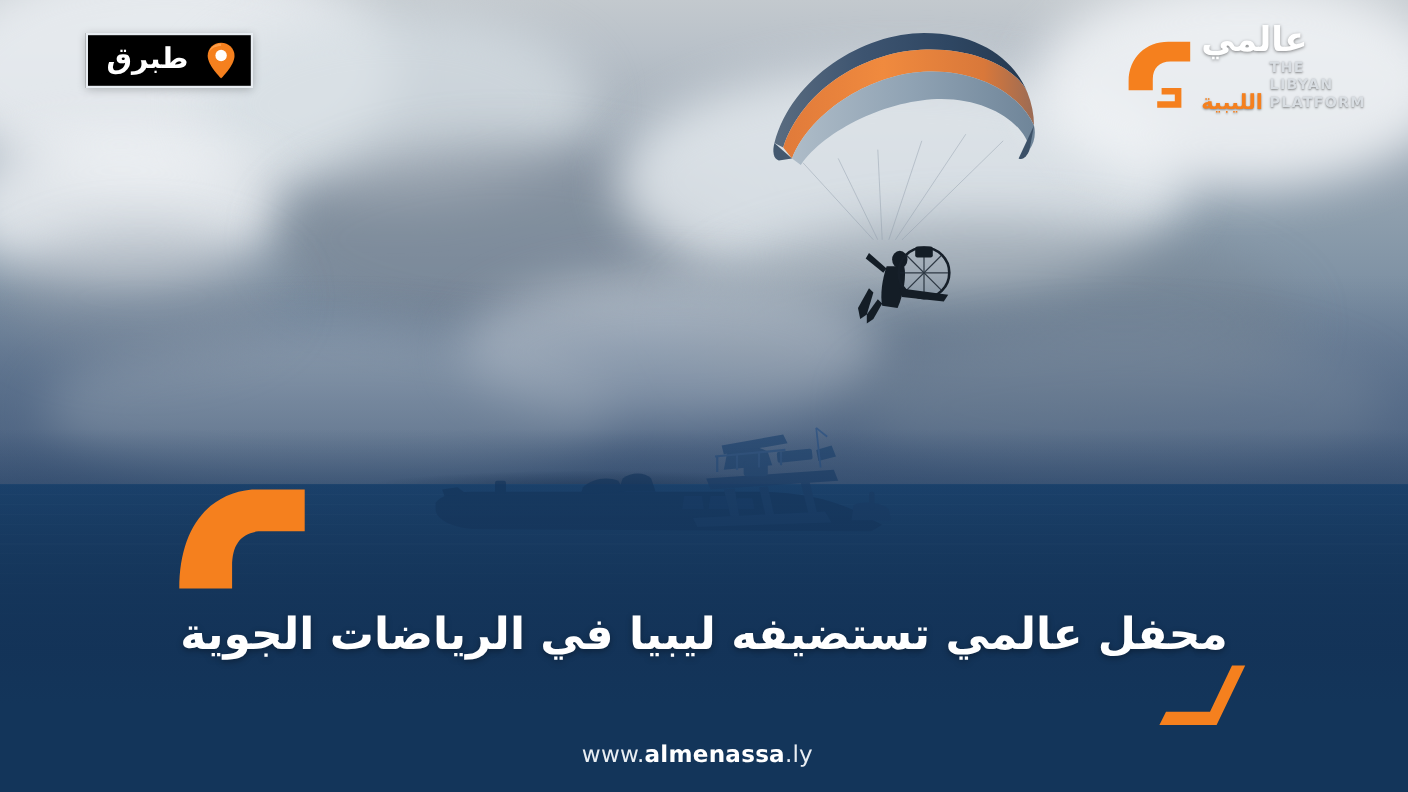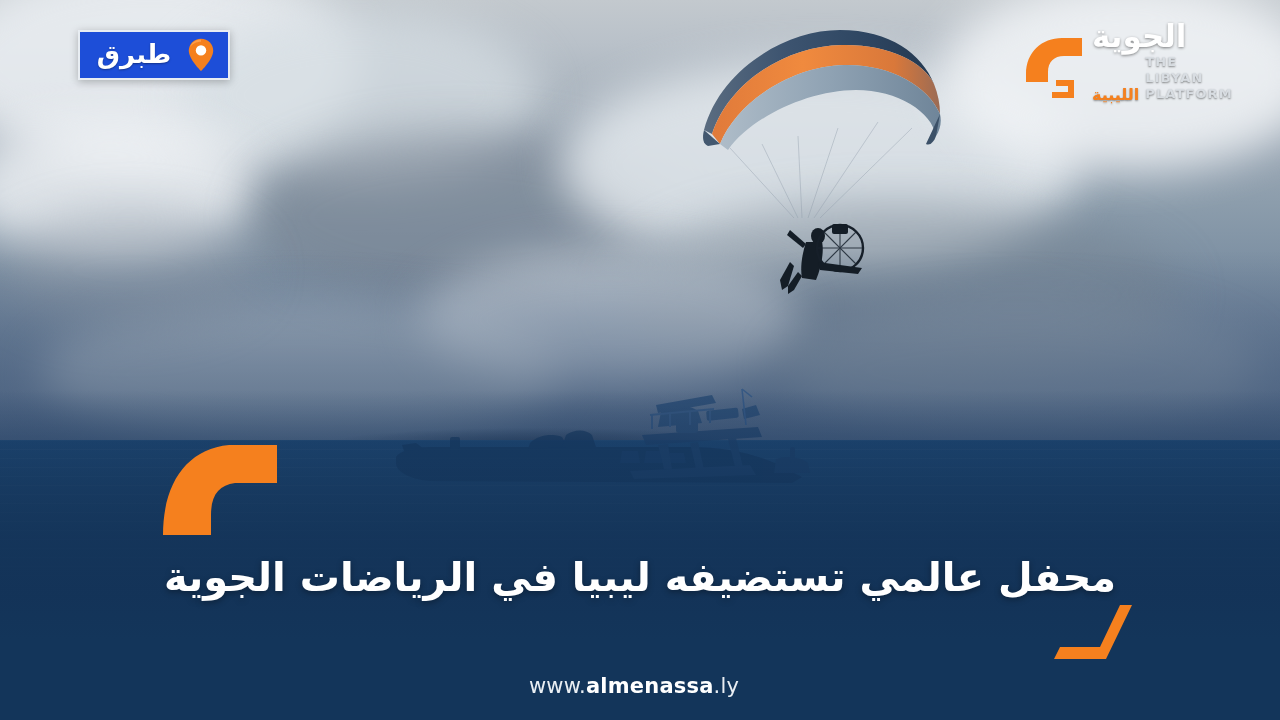--- a/index.html
+++ b/index.html
@@ -91,21 +91,21 @@
       rgba(19,51,88,.80) 45%,
       rgba(19,51,88,.97) 62%,
       #13355a 76%,
       #13355a 100%);
   }
 
   
   .loc-badge{
     position:absolute;left:78px;top:30px;
     width:152px;height:50px;
-    background:#1d4ed8;
+    background:#000000;
     border:2px solid #e8edf2;
     display:flex;align-items:center;
     padding:0 14px 0 10px;
     gap:10px;
     box-shadow:0 2px 8px rgba(0,0,0,.25);
   }
   .loc-pin{width:26px;height:34px;flex:0 0 auto;}
   .loc-text{
     flex:1;text-align:center;
     color:#ffffff;
@@ -128,21 +128,21 @@
   }
   .logo-ar{
     color:#ffffff;font-size:31px;font-weight:700;line-height:1;
     letter-spacing:-1px;
     text-shadow:0 1px 3px rgba(0,0,0,.45);
   }
   .logo-sub{
     display:flex;align-items:flex-end;gap:6px;margin-top:2px;
   }
   .logo-ar2{
-    color:#f5801e;font-size:16px;font-weight:700;line-height:1;
+    color:#f5801e;font-size:19px;font-weight:700;line-height:1;
     text-shadow:0 1px 2px rgba(0,0,0,.4);
   }
   .logo-lat{
     color:#d8dde2;font-size:13px;font-weight:700;line-height:1.25;
     letter-spacing:1.1px;text-align:left;direction:ltr;
     text-shadow:0 1px 2px rgba(0,0,0,.45);
     padding-bottom:1px;
   }
   .logo-mark{width:72px;height:76px;flex:0 0 auto;}
 
@@ -313,21 +313,21 @@
       <path d="M13 0.8 C6.1 0.8 0.8 6.1 0.8 12.6 C0.8 21.4 13 33.2 13 33.2
                C13 33.2 25.2 21.4 25.2 12.6 C25.2 6.1 19.9 0.8 13 0.8 Z" fill="#F5801E"></path>
       <circle cx="13" cy="12.4" r="5.2" fill="#ffffff"></circle>
       <path d="M13 1.6 C7.6 1.6 3.2 5 2 9.3 C4.2 5.9 8.2 3.8 13 3.8 Z" fill="#ffa24f" opacity=".9"></path>
     </svg>
     <span class="loc-text">طبرق</span>
   </div>
 
   <div class="logo">
     <div class="logo-words">
-      <span class="logo-ar">الجوية</span>
+      <span class="logo-ar">عالمي</span>
       <span class="logo-sub">
         <span class="logo-lat">
           <span>THE LIBYAN</span><br>
           <span>PLATFORM</span>
         </span>
         <span class="logo-ar2">الليبية</span>
       </span>
     </div>
     <svg class="logo-mark" viewBox="0 0 72 76">
       <path d="M8 50 C8 28 24 14 44 14 L64 14 L64 32 L46 32 C36 32 30 38 30 48 L30 58 L8 58 Z" fill="#F5801E"></path>

